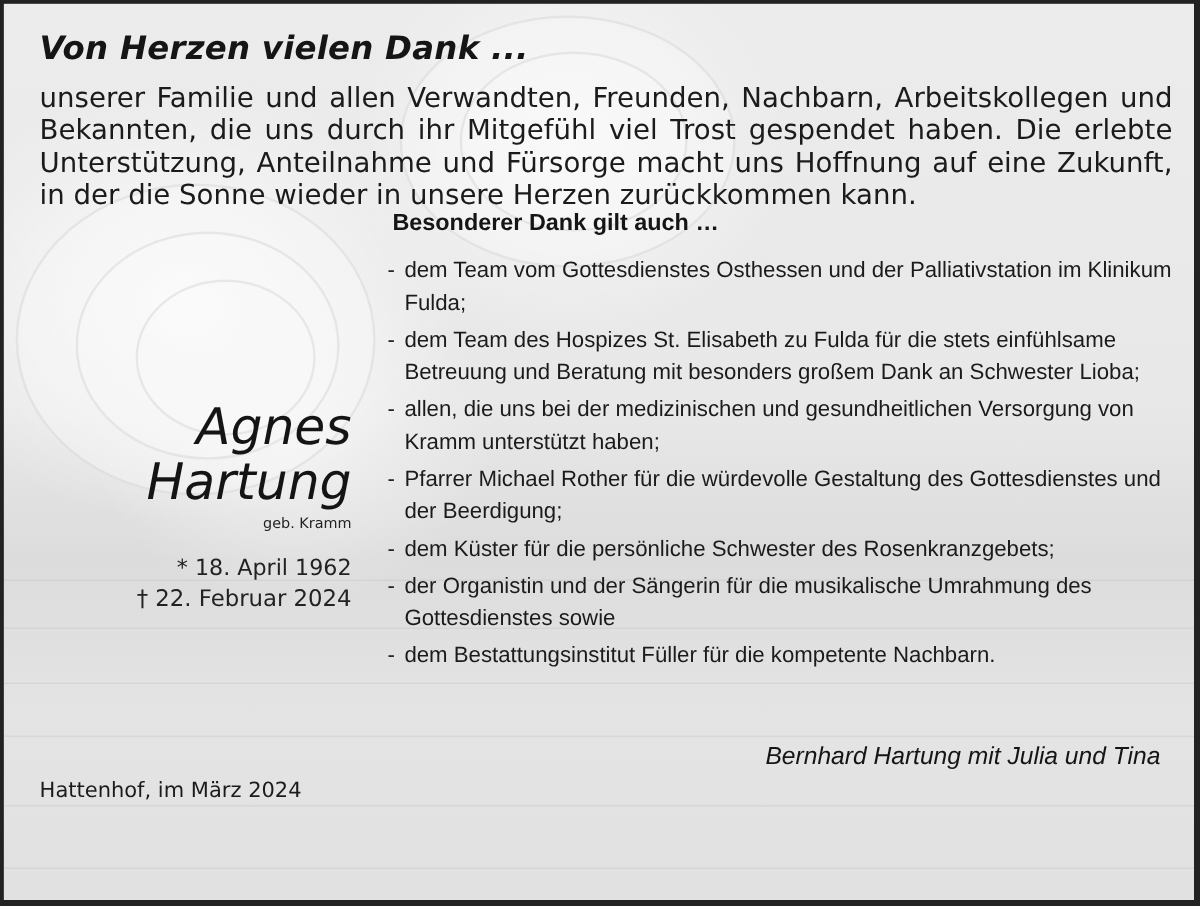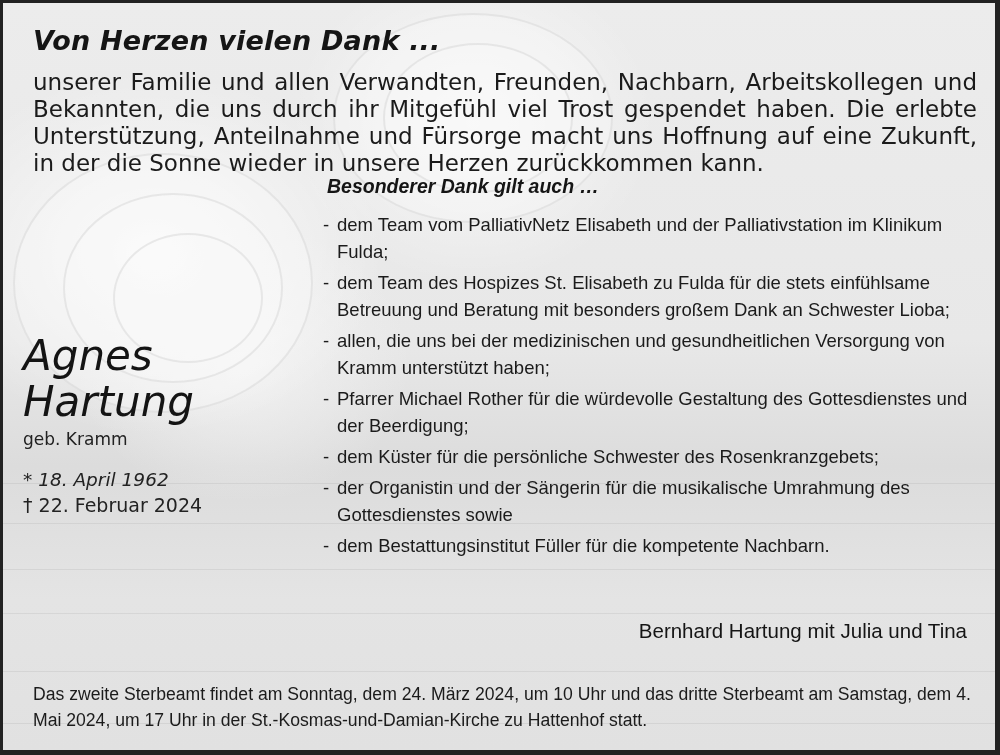--- a/index.html
+++ b/index.html
@@ -30,45 +30,45 @@
       font-style: italic; font-size: 27px; letter-spacing: 0.2px;
       color: #151515;
     }
     .intro {
       position: absolute; left: 30px; top: 66px; width: 944px;
       font-size: 23px; line-height: 27px; text-align: justify; text-align-last: left;
       color: #1b1b1b;
     }
     .special-heading {
       position: absolute; left: 324px; top: 172px;
-      font-style: italic; font-size: 19.5px; color: #151515;
+      font-size: 19.5px; color: #151515;
       font-family: "Liberation Sans", sans-serif;
     }
     .thanks-list {
       position: absolute; left: 320px; top: 208px; width: 660px;
       list-style: none;
       font-family: "Liberation Sans", sans-serif;
       font-size: 18.5px; line-height: 27px; color: #1b1b1b;
     }
     .thanks-list li { margin-bottom: 4px; display: flex; }
     .thanks-list .dash { width: 14px; flex: 0 0 14px; }
     .thanks-list .txt { flex: 1; }
     .name-block {
-      position: absolute; left: 20px; top: 330px; width: 270px; text-align: left;
+      position: absolute; left: 20px; top: 330px; width: 270px; text-align: right;
     }
     .name-first, .name-last {
       font-style: italic; font-size: 42px; line-height: 46px; color: #141414;
       font-family: "DejaVu Sans", sans-serif;
     }
-    .maiden { font-size: 17px; margin-top: 4px; color: #222; }
-    .born { font-size: 18.5px; margin-top: 20px; color: #222; font-style: italic; }
+    .maiden { font-size: 12px; margin-top: 4px; color: #222; }
+    .born { font-size: 18.5px; margin-top: 20px; color: #222; }
     .died { font-size: 19px; margin-top: 4px; color: #222; }
     .signature {
       position: absolute; right: 28px; top: 616px;
-      font-size: 20.5px; color: #151515;
+      font-style: italic; font-size: 20.5px; color: #151515;
       font-family: "Liberation Sans", sans-serif;
     }
     .place-date {
       position: absolute; left: 30px; top: 646px;
       font-size: 17.5px; color: #1b1b1b;
     }
     .service-info {
       position: absolute; left: 30px; top: 678px; width: 945px;
       font-family: "Liberation Sans", sans-serif;
       font-size: 17.6px; line-height: 26px; color: #1b1b1b;
@@ -95,21 +95,21 @@
 
   <h1 class="title">Von Herzen vielen Dank ...</h1>
 
   <p class="intro">unserer Familie und allen Verwandten, Freunden, Nachbarn, Arbeitskollegen und Bekannten, die uns durch ihr Mitgefühl viel Trost gespendet haben. Die erlebte Unterstützung, Anteilnahme und Fürsorge macht uns Hoffnung auf eine Zukunft, in der die Sonne wieder in unsere Herzen zurückkommen kann.</p>
 
   <h2 class="special-heading">Besonderer Dank gilt auch …</h2>
 
   <ul class="thanks-list">
     <li>
         <span class="dash">-</span>
-        <span class="txt">dem Team vom PalliativNetz Elisabeth und der Palliativstation im Klinikum Fulda;</span>
+        <span class="txt">dem Team vom Gottesdienstes Osthessen und der Palliativstation im Klinikum Fulda;</span>
       </li>
     <li>
         <span class="dash">-</span>
         <span class="txt">dem Team des Hospizes St. Elisabeth zu Fulda für die stets einfühlsame Betreuung und Beratung mit besonders großem Dank an Schwester Lioba;</span>
       </li>
     <li>
         <span class="dash">-</span>
         <span class="txt">allen, die uns bei der medizinischen und gesundheitlichen Versorgung von Kramm unterstützt haben;</span>
       </li>
     <li>
@@ -133,15 +133,15 @@
   <div class="name-block">
     <div class="name-first">Agnes</div>
     <div class="name-last">Hartung</div>
     <div class="maiden">geb. Kramm</div>
     <div class="born">* 18. April 1962</div>
     <div class="died">† 22. Februar 2024</div>
   </div>
 
   <div class="signature">Bernhard Hartung mit Julia und Tina</div>
 
+  <div class="place-date">Hattenhof, im März 2024</div>
 
-  <p class="service-info">Das zweite Sterbeamt findet am Sonntag, dem 24. März 2024, um 10 Uhr und das dritte Sterbeamt am Samstag, dem 4. Mai 2024, um 17 Uhr in der St.-Kosmas-und-Damian-Kirche zu Hattenhof statt.</p>
 </div>
 
 </body></html>

